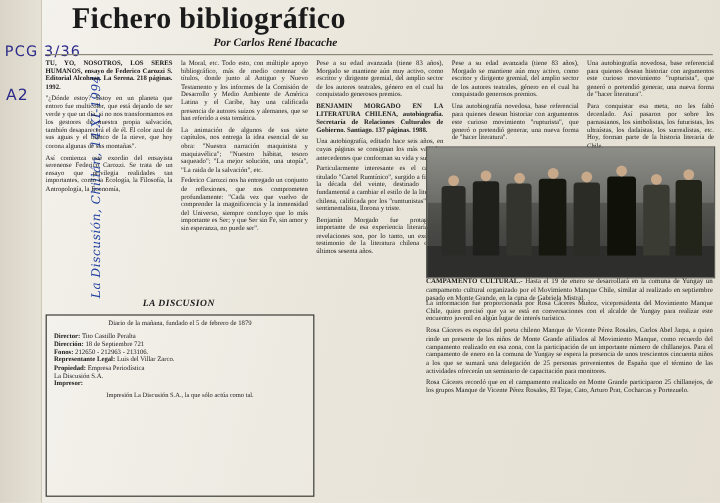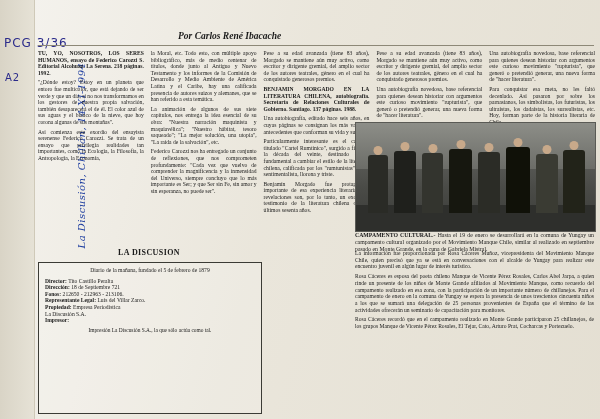--- a/index.html
+++ b/index.html
@@ -38,21 +38,21 @@
   }
   .hand-code{
     position:absolute;left:4px;top:36px;
     font-family:"DejaVu Sans", sans-serif;
     font-size:12px;color:#2b2b8a;
     letter-spacing:1px;
   }
   .hand-code2{
     position:absolute;left:5px;top:72px;
     font-family:"DejaVu Sans", sans-serif;
-    font-size:10px;color:#2b2b8a;
+    font-size:13px;color:#2b2b8a;
     letter-spacing:1px;
     text-align:right;
   }
   
   .title{
     position:absolute;left:60px;top:2px;
     font-size:25px;font-weight:bold;
     letter-spacing:.2px;
     font-family:"Liberation Serif", serif;
   }
@@ -111,21 +111,21 @@
   }
   .cap-body p{margin:0 0 3px 0;}
   
   .box{
     position:absolute;left:38px;top:262px;width:222px;height:150px;
     border:1px solid #3b3b35;
     background:rgba(255,255,255,.18);
   }
   .box-title{
     position:absolute;left:38px;top:248px;width:222px;
-    text-align:center;font-weight:bold;font-size:8px;letter-spacing:.4px;
+    text-align:center;font-weight:bold;font-size:8px;letter-spacing:.4px;font-style:italic;
   }
   .box-inner{
     padding:4px 6px;font-size:5.6px;line-height:6.6px;
   }
   .box-inner .center{text-align:center;}
   .kv{display:block;}
   .kv b{font-weight:bold;}
   .imprint{margin-top:3px;text-align:center;font-size:5.4px;line-height:6.4px;}
   
   .caps{font-weight:bold;}
@@ -133,20 +133,21 @@
 </head>
 <body>
 
 <div class="page">
 
   <div class="margin-strip"></div>
   <div class="hand-vert">La Discusión, Chillán, 14-XI-1994</div>
   <div class="hand-code">PCG 3/36</div>
   <div class="hand-code2">A2</div>
 
+  <div class="title">Fichero bibliográfico</div>
   <div class="byline">Por Carlos René Ibacache</div>
   <div class="rule"></div>
 
   <div class="cols">
 
     <div class="col">
       <p class="drop-lead">TU, YO, NOSOTROS, LOS SERES HUMANOS, ensayo de Federico Carozzi S. Editorial Alcohuaz. La Serena. 218 páginas. 1992.</p>
       <p>"¿Dónde estoy? Estoy en un planeta que entoro fue multicolor, que está dejando de ser verde y que un día, si no nos transformamos en los gestores de nuestra propia salvación, también desaparecerá el de él. El color azul de sus aguas y el blanco de la nieve, que hoy corona algunas de sus montañas".</p>
       <p>Así comienza este exordio del ensayista serenense Federico Carozzi. Se trata de un ensayo que privilegia realidades tan importantes, como la Ecología, la Filosofía, la Antropología, la Economía,</p>
     </div>

